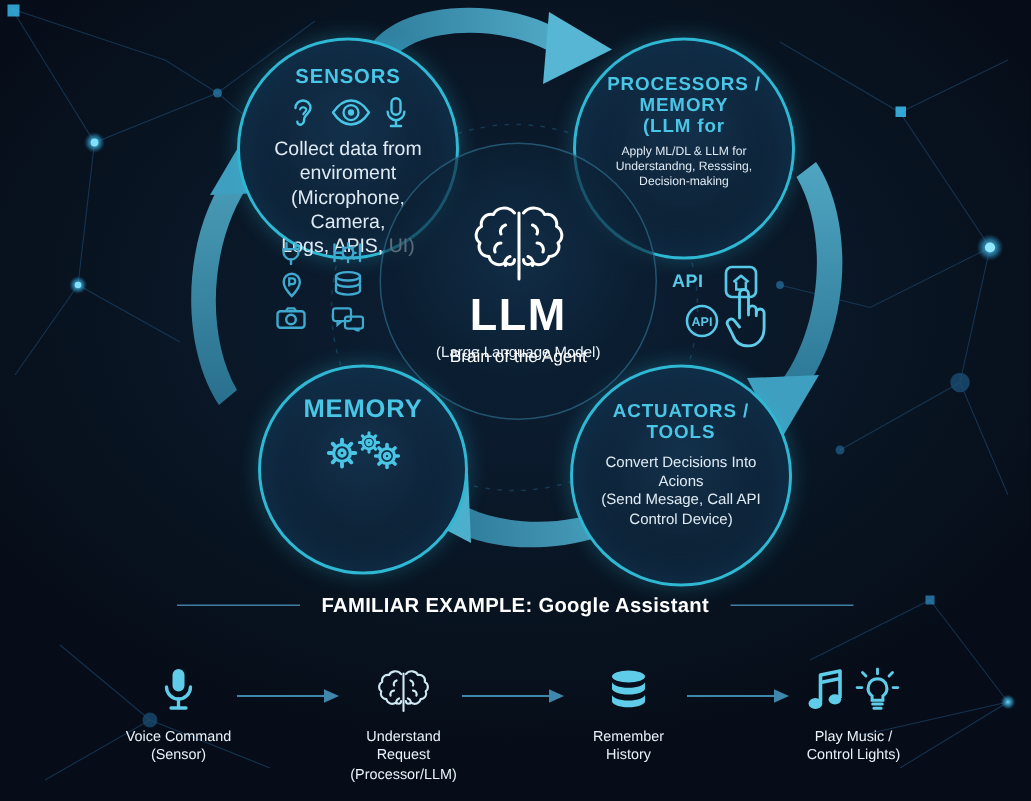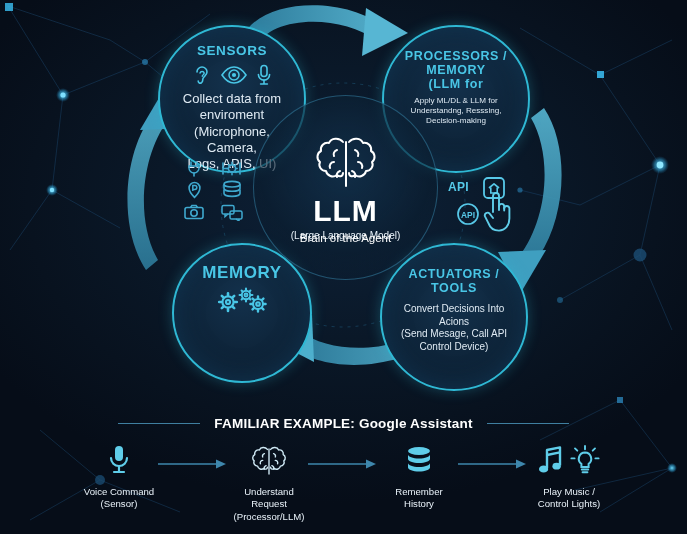--- a/index.html
+++ b/index.html
@@ -137,21 +137,21 @@
 
   
   #bottom-band {
     position: absolute;
     left: 0; top: 392px;
     width: 687px; height: 142px;
     z-index: 2;
   }
   #example-header {
     position: absolute;
-    left: 0; top: 24px;
+    left: 0; top: 4px;
     width: 687px;
     display: flex; align-items: center; justify-content: center; gap: 14px;
   }
   #example-header .rule {
     width: 82px; height: 1px; background: #3f7fa0;
   }
   #example-title {
     font-size: 13.5px; font-weight: bold; color: #ffffff; letter-spacing: .2px;
     white-space: nowrap;
   }

